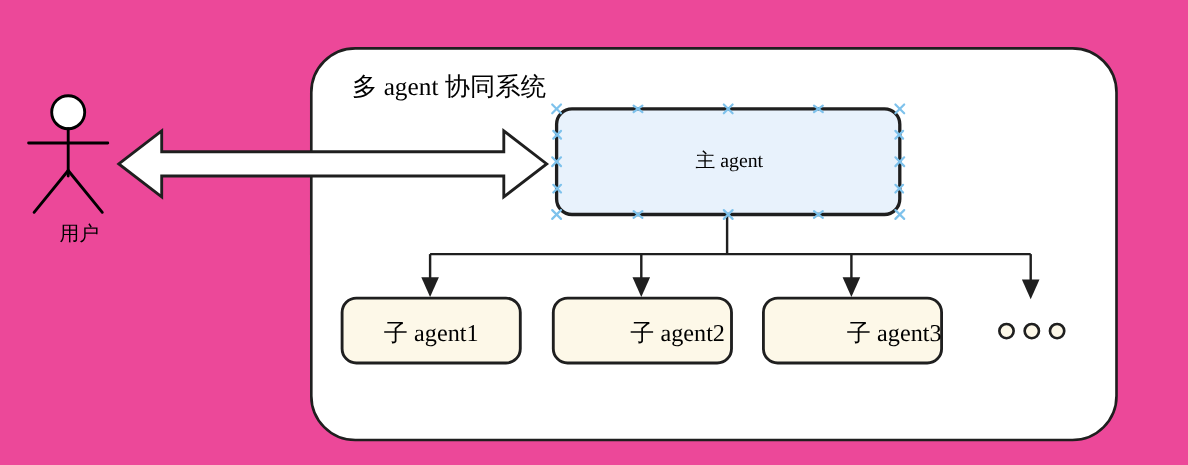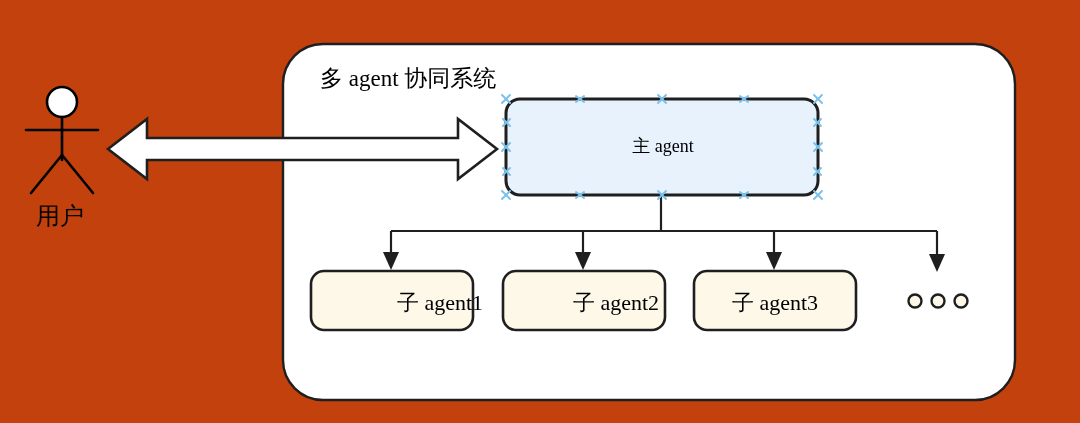--- a/index.html
+++ b/index.html
@@ -7,21 +7,21 @@
     padding: 0;
     background: #ffffff;
   }
   body {
     font-family: "Liberation Serif", "DejaVu Serif", serif;
   }
   #canvas {
     position: relative;
     width: 1080px;
     height: 423px;
-    background: #c2410c;
+    background: #ec4899;
     overflow: hidden;
   }
   #diagram-svg {
     position: absolute;
     left: 0;
     top: 0;
     width: 1080px;
     height: 423px;
   }
   .node-label {
@@ -33,38 +33,38 @@
     pointer-events: none;
   }
   #system-title {
     left: 320px;
     top: 63px;
     width: 240px;
     font-size: 23px;
     text-align: left;
   }
   #actor-label {
-    left: 10px;
+    left: 22px;
     top: 200px;
     width: 100px;
-    font-size: 24px;
+    font-size: 18px;
   }
   #main-agent-label {
     left: 508px;
     top: 134px;
     width: 310px;
     font-size: 18px;
   }
   .child-label {
     top: 288px;
     font-size: 22px;
   }
-  #child-agent-1-label { left: 311px; width: 162px; padding-left: 48px; }
+  #child-agent-1-label { left: 311px; width: 162px; }
   #child-agent-2-label { left: 503px; width: 162px; margin-left: 32px; }
-  #child-agent-3-label { left: 694px; width: 162px; }
+  #child-agent-3-label { left: 694px; width: 162px; text-align: right; }
 </style>
 </head>
 <body>
 
 <div id="canvas">
 
   <svg id="diagram-svg" viewBox="0 0 1080 423" xmlns="http://www.w3.org/2000/svg">
 
     <rect x="283" y="44" rx="40" ry="40" width="732" height="356" fill="#ffffff" stroke="#1f1f1f" stroke-width="2.4"></rect>
 

